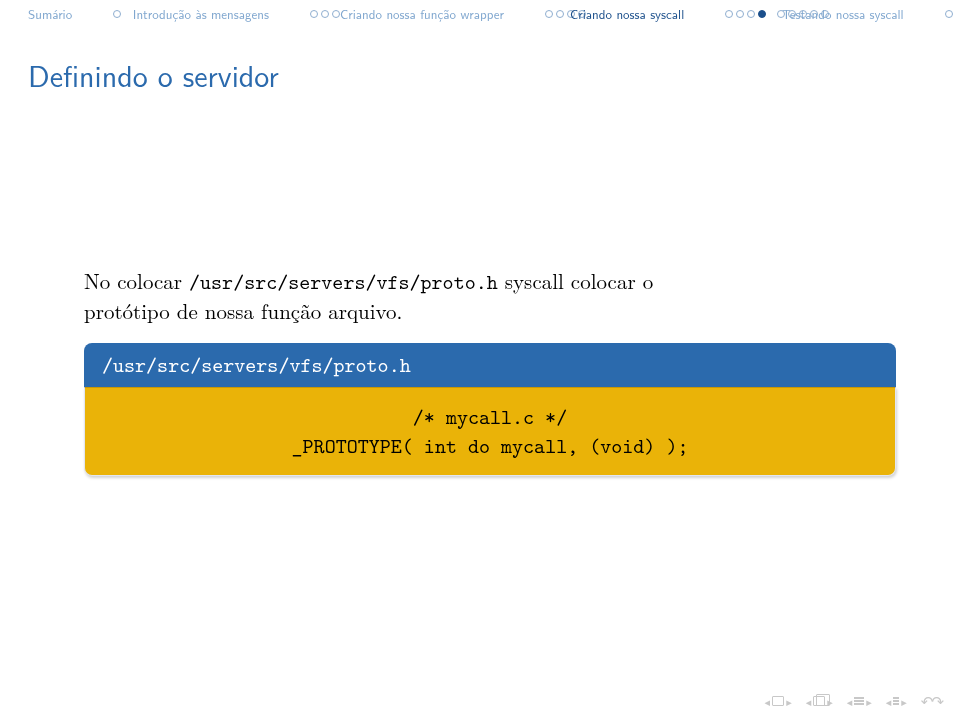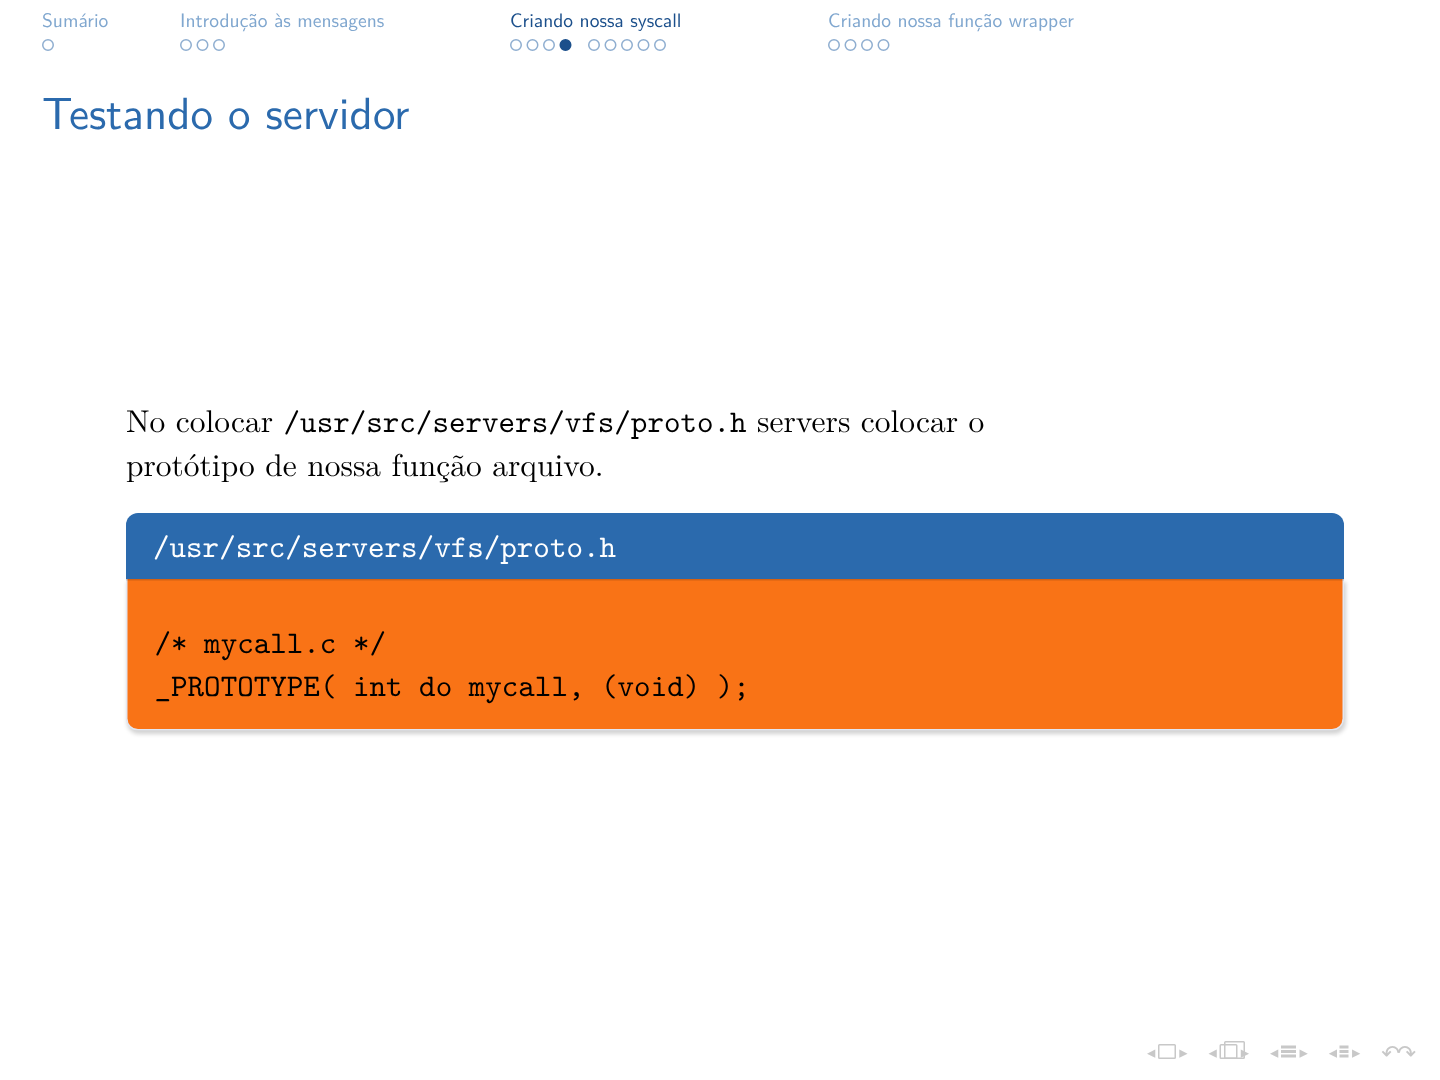--- a/index.html
+++ b/index.html
@@ -2,21 +2,21 @@
 <html><head>
 <meta charset="utf-8">
 <style>
   * { box-sizing: border-box; margin: 0; padding: 0; }
   html, body { width: 960px; height: 720px; background: #fff; font-family: "Latin Modern Sans", "Computer Modern Sans", "Noto Sans", "Helvetica Neue", Arial, sans-serif; color: #000; overflow: hidden; }
   .slide { position: relative; width: 960px; height: 720px; }
 
   
   .nav { position: absolute; top: 0; left: 0; right: 0; padding: 6px 0 0 0; }
   .nav-row { display: flex; }
-  .nav-item { display: flex; flex-direction: column; align-items: flex-start; }
+  .nav-item { display: flex; flex-direction: row; align-items: flex-start; gap: 41px; }
   .nav-item.s0 { margin-left: 28px; width: 92px; }
   .nav-item.s1 { margin-left: 0; width: 220px; justify-content: flex-end; }
   .nav-item.s2 { margin-left: 0; width: 212px; }
   .nav-item.s3 { margin-left: 0; width: 230px; }
   .nav-item.s4 { margin-left: 0; width: 178px; }
   .nav-title { font-size: 13px; color: #80a7cf; line-height: 1.2; white-space: nowrap; cursor: pointer; }
   .nav-title.active { color: #1b4f8b; }
   .dots { display: flex; gap: 3px; margin-top: 4px; }
   .dot { width: 8px; height: 8px; border: 1px solid #8faed0; border-radius: 50%; background: transparent; cursor: pointer; }
   .dot.filled { background: #1b4f8b; border-color: #1b4f8b; }
@@ -38,32 +38,33 @@
     color: #fff;
     font-family: "Latin Modern Mono", "Courier New", Courier, monospace;
     font-size: 21px;
     padding: 8px 18px 8px 18px;
     border-top-left-radius: 8px;
     border-top-right-radius: 8px;
     position: relative;
     box-shadow: 0 1px 0 rgba(0,0,0,.15);
   }
   .block-body {
-    background: #f97316;
+    background: #eab308;
     border: 1px solid #e3e7f1;
     border-top: none;
     border-bottom-left-radius: 8px;
     border-bottom-right-radius: 8px;
-    padding: 28px 18px 14px 18px;
+    padding: 16px 18px 14px 18px;
     font-family: "Latin Modern Mono", "Courier New", Courier, monospace;
     font-size: 21px;
     line-height: 1.38;
     color: #000;
     box-shadow: 1px 2px 3px rgba(0,0,0,.18);
     white-space: pre;
+    text-align: center;
   }
 
   
   .footer-nav { position: absolute; bottom: 8px; right: 18px; display: flex; align-items: center; gap: 14px; color: #c8c8c8; }
   .fgrp { display: flex; align-items: center; gap: 2px; font-size: 14px; }
   .fbox { width: 12px; height: 10px; border: 1px solid #c8c8c8; border-radius: 1px; position: relative; }
   .fbox.stack::after { content: ""; position: absolute; top: -3px; left: 2px; width: 12px; height: 10px; border: 1px solid #c8c8c8; border-radius: 1px; }
   .tri-l, .tri-r { font-size: 11px; color: #c8c8c8; }
   .bar3 { display: inline-flex; flex-direction: column; gap: 1.5px; }
   .bar3 span { display: block; width: 10px; height: 1.5px; background: #c8c8c8; }
@@ -85,52 +86,58 @@
       </div>
     </div>
     <div class="nav-item s1">
       <div class="nav-title">Introdução às mensagens</div>
       <div class="dots">
         <span class="dot"></span>
         <span class="dot"></span>
         <span class="dot"></span>
       </div>
     </div>
+    <div class="nav-item s3">
+      <div class="nav-title">Criando nossa função wrapper</div>
+      <div class="dots">
+        <span class="dot"></span>
+        <span class="dot"></span>
+        <span class="dot"></span>
+        <span class="dot"></span>
+      </div>
+    </div>
     <div class="nav-item s2">
       <div class="nav-title active">Criando nossa syscall</div>
       <div class="dots">
         <span class="dot"></span>
         <span class="dot"></span>
         <span class="dot"></span>
         <span class="dot filled"></span>
         <span class="dot-gap"></span>
         <span class="dot"></span>
         <span class="dot"></span>
         <span class="dot"></span>
         <span class="dot"></span>
         <span class="dot"></span>
       </div>
     </div>
-    <div class="nav-item s3">
-      <div class="nav-title">Criando nossa função wrapper</div>
+    <div class="nav-item s4">
+      <div class="nav-title">Testando nossa syscall</div>
       <div class="dots">
-        <span class="dot"></span>
-        <span class="dot"></span>
-        <span class="dot"></span>
         <span class="dot"></span>
       </div>
     </div>
   </div>
 </div>
 
-<div class="frame-title">Testando o servidor</div>
+<div class="frame-title">Definindo o servidor</div>
 
 <div class="body">
   <p class="para">
-    <span>No colocar </span><span class="mono">/usr/src/servers/vfs/proto.h</span><span> servers colocar o</span><br>
+    <span>No colocar </span><span class="mono">/usr/src/servers/vfs/proto.h</span><span> syscall colocar o</span><br>
     <span>protótipo de nossa função arquivo.</span>
   </p>
 
   <div class="block">
     <div class="block-title-wrap">
       <div class="block-title">/usr/src/servers/vfs/proto.h</div>
     </div>
     <div class="block-body"><span>/* mycall.c */</span>
 <span>_</span><span>PROTOTYPE( int do mycall, (void) );</span></div>
   </div>

